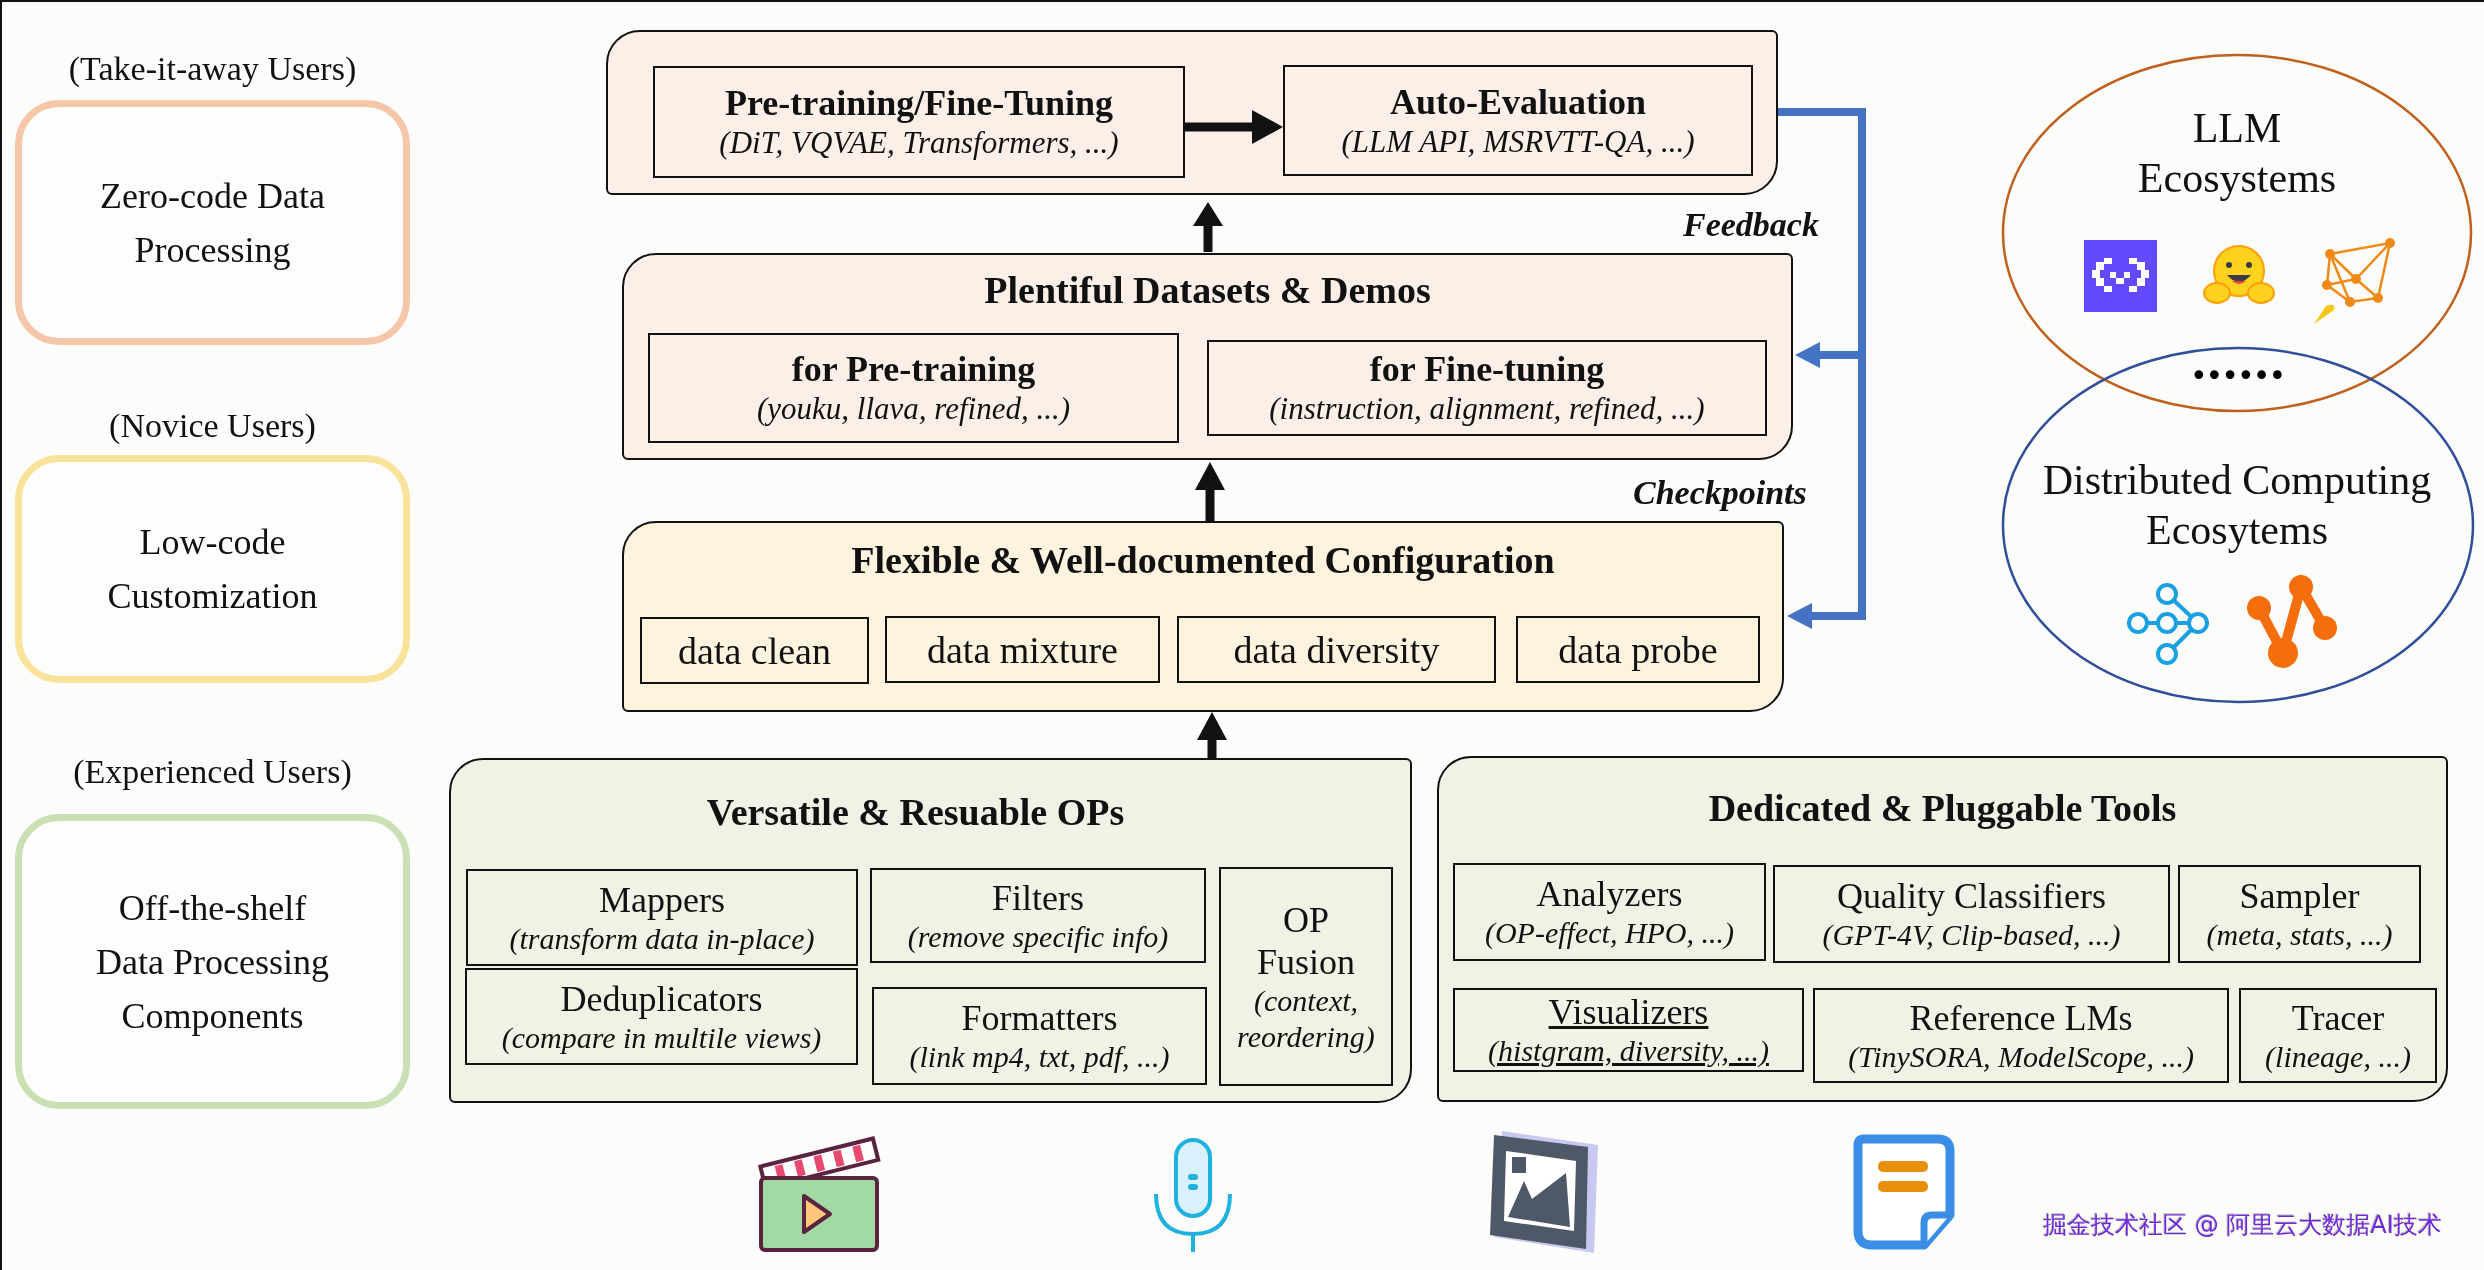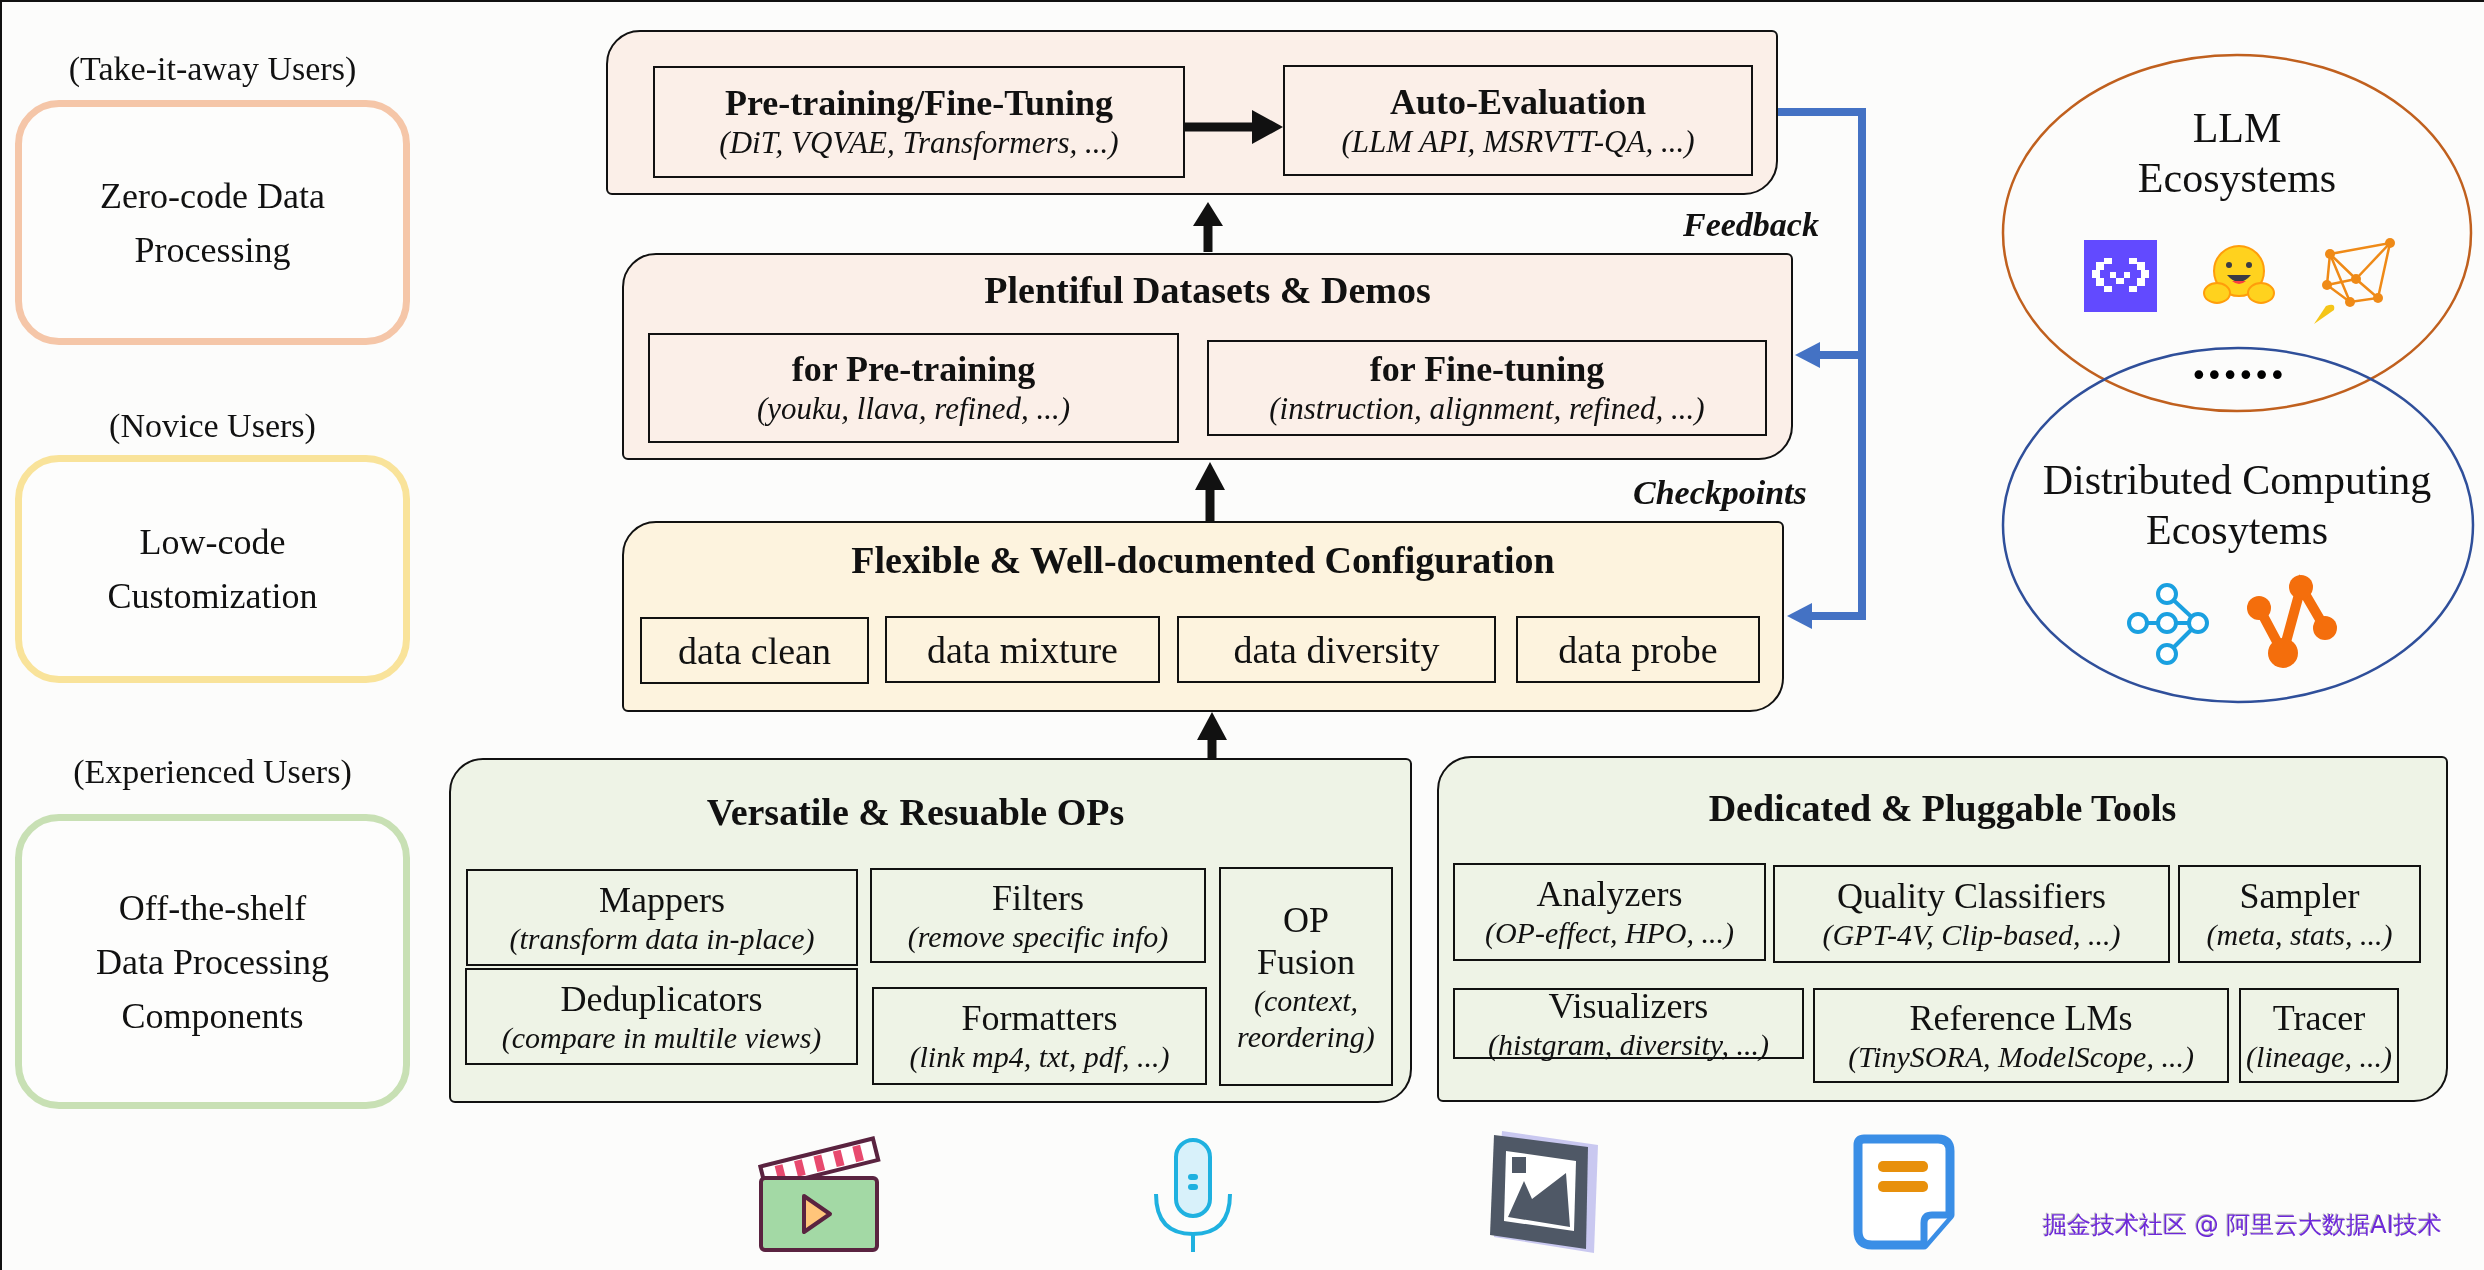--- a/index.html
+++ b/index.html
@@ -148,29 +148,29 @@
   <div class="op-sub">(OP-effect, HPO, ...)</div>
 </div>
 <div class="abs inner" style="left:1773px;top:865px;width:397px;height:98px;">
   <div class="op-title">Quality Classifiers</div>
   <div class="op-sub">(GPT-4V, Clip-based, ...)</div>
 </div>
 <div class="abs inner" style="left:2178px;top:865px;width:243px;height:98px;">
   <div class="op-title">Sampler</div>
   <div class="op-sub">(meta, stats, ...)</div>
 </div>
-<div class="abs inner" style="left:1453px;top:988px;width:351px;height:71px;">
+<div class="abs inner" style="left:1453px;top:988px;width:351px;height:84px;text-decoration:underline;">
   <div class="op-title">Visualizers</div>
   <div class="op-sub">(histgram, diversity, ...)</div>
 </div>
 <div class="abs inner" style="left:1813px;top:988px;width:416px;height:95px;">
   <div class="op-title">Reference LMs</div>
   <div class="op-sub">(TinySORA, ModelScope, ...)</div>
 </div>
-<div class="abs inner" style="left:2239px;top:988px;width:160px;height:95px;">
+<div class="abs inner" style="left:2239px;top:988px;width:198px;height:95px;">
   <div class="op-title">Tracer</div>
   <div class="op-sub">(lineage, ...)</div>
 </div>
 
 <svg style="left:0;top:0;width:1px;height:1px;">
   <ellipse cx="2237" cy="233" rx="234" ry="178" fill="none" stroke="#c0601e" stroke-width="2.5"></ellipse>
   <ellipse cx="2238" cy="525" rx="235" ry="177" fill="none" stroke="#2f4f9a" stroke-width="2.5"></ellipse>
 </svg>
 <div class="abs eco-text" style="left:2037px;top:103px;width:400px;">
   <div>LLM</div>

